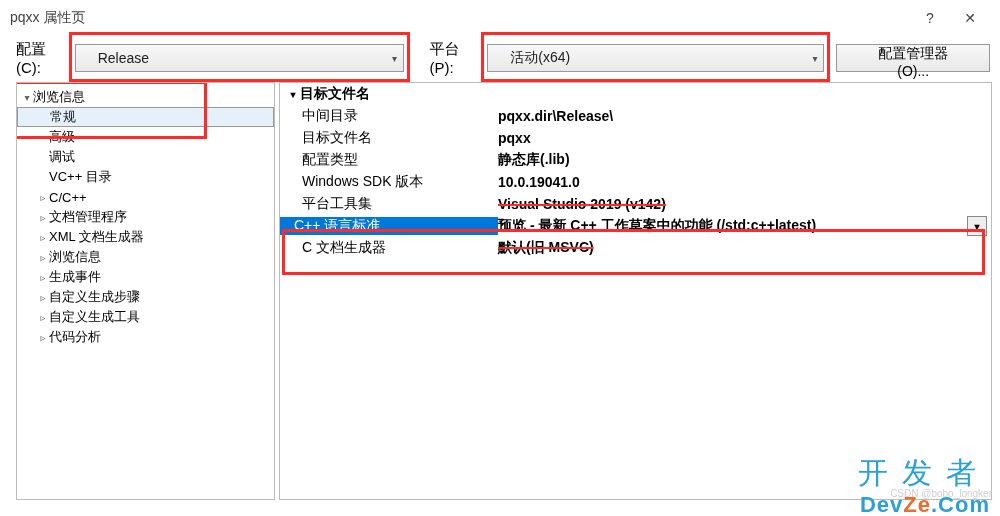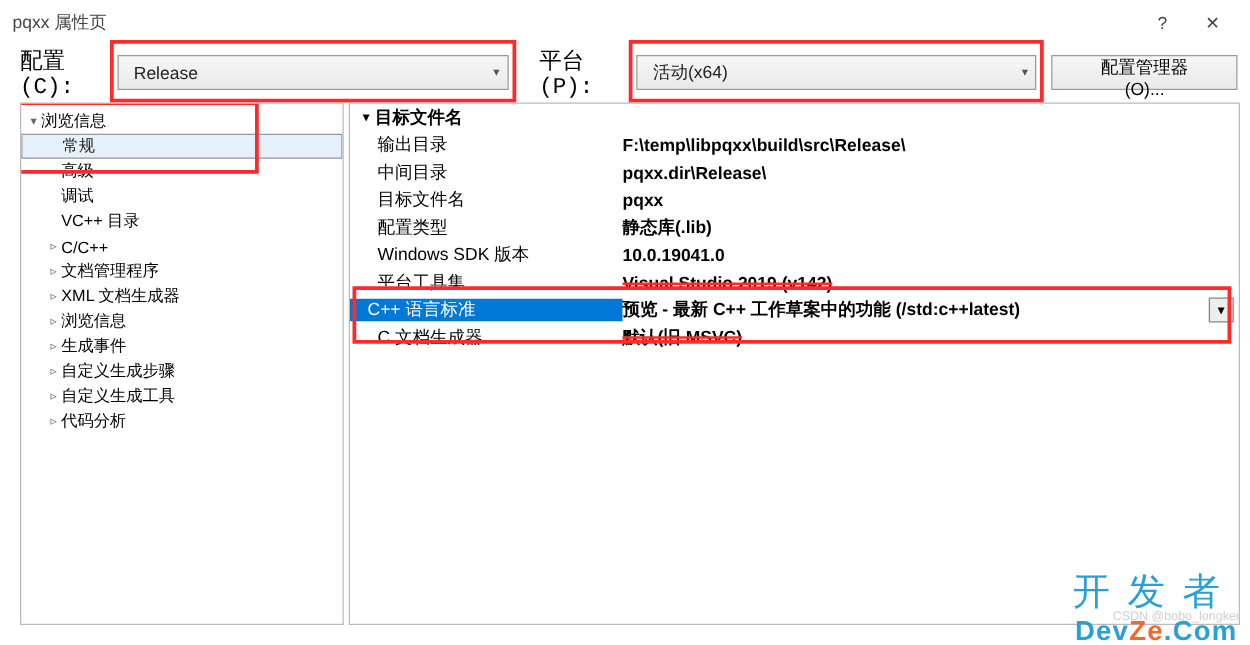--- a/index.html
+++ b/index.html
@@ -1,23 +1,23 @@
 <!DOCTYPE html>
 <html><head>
 <meta charset="utf-8">
 <style>
   *{box-sizing:border-box;margin:0;padding:0;}
   html,body{width:1000px;height:516px;font-family:"Microsoft YaHei","SimSun",Arial,sans-serif;font-size:13px;color:#000;background:#fff;overflow:hidden;}
   .titlebar{height:36px;display:flex;align-items:center;padding:0 10px;color:#444;font-size:14px;}
   .titlebar .spacer{flex:1;}
   .titlebar .btn{width:40px;text-align:center;font-size:14px;color:#444;}
   .toolbar{height:44px;display:flex;align-items:center;padding:4px 10px 4px 16px;gap:6px;}
-  .lbl{font-size:18px;font-family:Liberation Mono, monospace;}
+  .lbl{font-size:15px;}
   .selwrap{position:relative;}
-  .sel{height:28px;border:1px solid #999;background:linear-gradient(#f7f7f7,#e9e9e9);display:flex;align-items:center;padding:0 24px 0 12px;font-size:14px;color:#222;position:relative;}
+  .sel{height:28px;border:1px solid #999;background:linear-gradient(#f7f7f7,#e9e9e9);display:flex;align-items:center;padding:0 24px 0 22px;font-size:14px;color:#222;position:relative;}
   .sel .caret{position:absolute;right:6px;top:50%;transform:translateY(-50%);font-size:10px;color:#555;}
   .redbox{position:absolute;border:3px solid #ff2b2b;pointer-events:none;}
   .btnconf{height:28px;border:1px solid #999;background:linear-gradient(#f7f7f7,#e9e9e9);padding:0 27px;font-size:14px;}
   .body{display:flex;height:420px;}
   .tree{width:259px;border:1px solid #bbb;margin:2px 0 0 16px;padding-top:4px;overflow:hidden;}
   .tree .row{display:flex;align-items:center;height:20px;padding-left:4px;font-size:13px;}
   .tree .row .arrow{width:12px;display:inline-block;text-align:center;color:#666;font-size:10px;}
   .tree .row.sel{background:#e6f0fb;}
   .tree .indent{display:inline-block;}
   .grid{flex:1;border:1px solid #bbb;margin:2px 8px 0 4px;position:relative;overflow:hidden;}
@@ -138,26 +138,20 @@
     <div class="redbox" style="left:6px;top:86px;width:180px;height:56px;top:-2px;left:-4px;height:58px;width:194px;"></div>
   </div>
 
   <div class="grid">
     <div class="header">
       <span class="arrow">▾</span>
       <span>目标文件名</span>
     </div>
     <div id="grid-body">
         <div class="line">
-          <div class="k">输出目录</div>
-          <div class="v">
-            <span>F:\temp\libpqxx\build\src\Release\</span>
-          </div>
-        </div>
-        <div class="line">
           <div class="k">中间目录</div>
           <div class="v">
             <span>pqxx.dir\Release\</span>
           </div>
         </div>
         <div class="line">
           <div class="k">目标文件名</div>
           <div class="v">
             <span>pqxx</span>
           </div>

